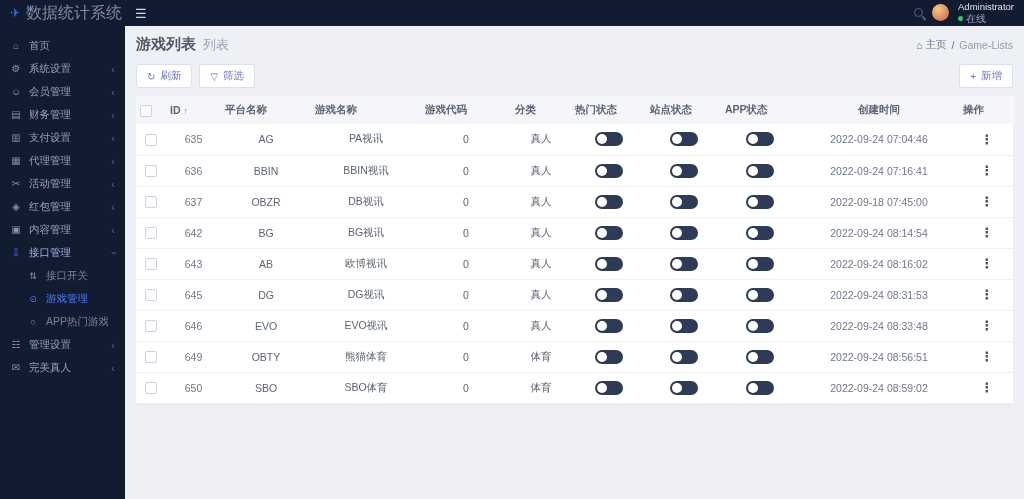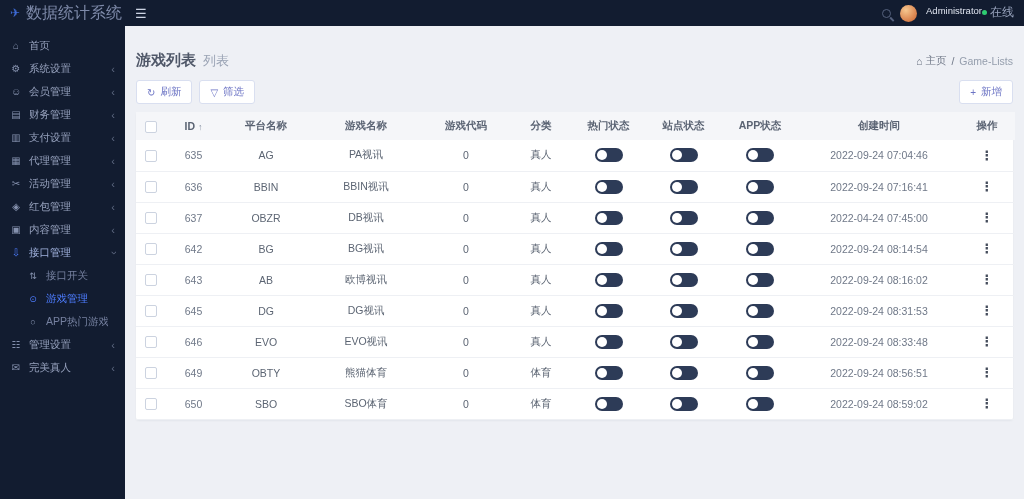--- a/index.html
+++ b/index.html
@@ -27,41 +27,41 @@
   .state-sub-active .nav-icon { color:#4d7cfe; font-size:9px; }
 
   
   .main { flex:1; display:flex; flex-direction:column; min-width:0; }
   .topbar { height:26px; flex:none; background:#121c30; display:flex; align-items:center; padding:0 10px; }
   .hamburger { font-size:13px; color:#cdd4e4; cursor:pointer; }
   .topbar-right { margin-left:auto; display:flex; align-items:center; gap:9px; }
   .search-icon { width:9px; height:9px; border:1.5px solid #55617d; border-radius:50%; position:relative; cursor:pointer; }
   .search-icon::after { content:""; position:absolute; width:1.5px; height:5px; background:#55617d; left:8px; top:7px; transform:rotate(-45deg); }
   .avatar { width:17px; height:17px; border-radius:50%; background:radial-gradient(circle at 35% 30%, #f6c78f, #d87f4a 70%, #b95f2f); cursor:pointer; flex:none; }
-  .user-block { display:flex; flex-direction:row; line-height:1.15; cursor:pointer; }
+  .user-block { display:flex; flex-direction:column; line-height:1.15; cursor:pointer; }
   .user-name { font-size:9.5px; color:#dfe4ef; }
-  .user-status { font-size:12px; color:#9aa5bf; display:flex; align-items:center; gap:3px;justify-content:flex-end; }
+  .user-status { font-size:10px; color:#9aa5bf; display:flex; align-items:center; gap:3px; }
   .status-dot { width:5px; height:5px; border-radius:50%; background:#2ecc71; }
 
-  .content { flex:1; padding:25px 11px; overflow:hidden; }
+  .content { flex:1; padding:9px 11px; overflow:hidden; }
   .page-head { display:flex; align-items:baseline; }
   .page-title { font-size:15px; font-weight:bold; color:#4f5768; }
   .page-subtitle { font-size:13px; color:#9aa3b4; margin-left:7px; }
   .breadcrumb { margin-left:auto; font-size:10.5px; color:#6d7585; display:flex; gap:5px; align-items:center; }
   .breadcrumb-home { cursor:pointer; display:flex; gap:3px; align-items:center; }
   .breadcrumb-current { color:#959ead; }
 
   .toolbar { margin-top:10px; display:flex; gap:7px; align-items:center; }
   .btn { background:#fff; border:1px solid #d9dff0; border-radius:3px; font-size:10.5px; color:#6b73c4; padding:4px 10px; display:flex; gap:5px; align-items:center; cursor:pointer; }
   .btn .btn-icon { font-size:10px; }
   .btn-add { margin-left:auto; }
 
   .card { margin-top:8px; background:#fff; border-radius:3px; box-shadow:0 1px 2px rgba(20,30,60,.05); }
   table { width:100%; border-collapse:collapse; table-layout:fixed; }
-  thead th { background:#f5f6f9; color:#5a6373; font-weight:bold; padding:7px 4px; text-align:center; font-size:10.5px; white-space:nowrap; }
+  thead th { background:#f5f6f9; color:#5a6373; font-weight:bold; padding:7px 4px; text-align:left; font-size:10.5px; white-space:nowrap; }
   th.c-time, td.c-time { text-align:center; }
   td { padding:0 4px; height:31px; border-bottom:1px solid #eef0f4; text-align:center; color:#5c6573; font-size:10.5px; white-space:nowrap; }
   td.c-id, td.c-time { color:#6f7888; }
   .sort { font-size:9px; color:#8a93a5; }
   .checkbox { display:inline-block; width:12px; height:12px; border:1px solid #ccd3e0; border-radius:2px; background:#fff; vertical-align:middle; cursor:pointer; }
   .toggle { display:inline-block; width:28px; height:14px; border-radius:8px; background:#2d3b57; position:relative; vertical-align:middle; cursor:pointer; }
   .toggle .knob { position:absolute; left:2px; top:2px; width:10px; height:10px; border-radius:50%; background:#fff; }
   .dots { font-size:13px; color:#454d5c; font-weight:bold; cursor:pointer; }
 </style>
 </head>
@@ -260,21 +260,21 @@
               <tr>
     <td><span class="checkbox"></span></td>
     <td class="c-id">637</td>
     <td>OBZR</td>
     <td>DB视讯</td>
     <td>0</td>
     <td>真人</td>
     <td><span class="toggle off"><span class="knob"></span></span></td>
     <td><span class="toggle off"><span class="knob"></span></span></td>
     <td><span class="toggle off"><span class="knob"></span></span></td>
-    <td class="c-time">2022-04-24 07:45:00</td>
+    <td class="c-time">2022-09-18 07:45:00</td>
     <td><span class="dots">⋮</span></td>
   </tr>
               <tr>
     <td><span class="checkbox"></span></td>
     <td class="c-id">642</td>
     <td>BG</td>
     <td>BG视讯</td>
     <td>0</td>
     <td>真人</td>
     <td><span class="toggle off"><span class="knob"></span></span></td>

